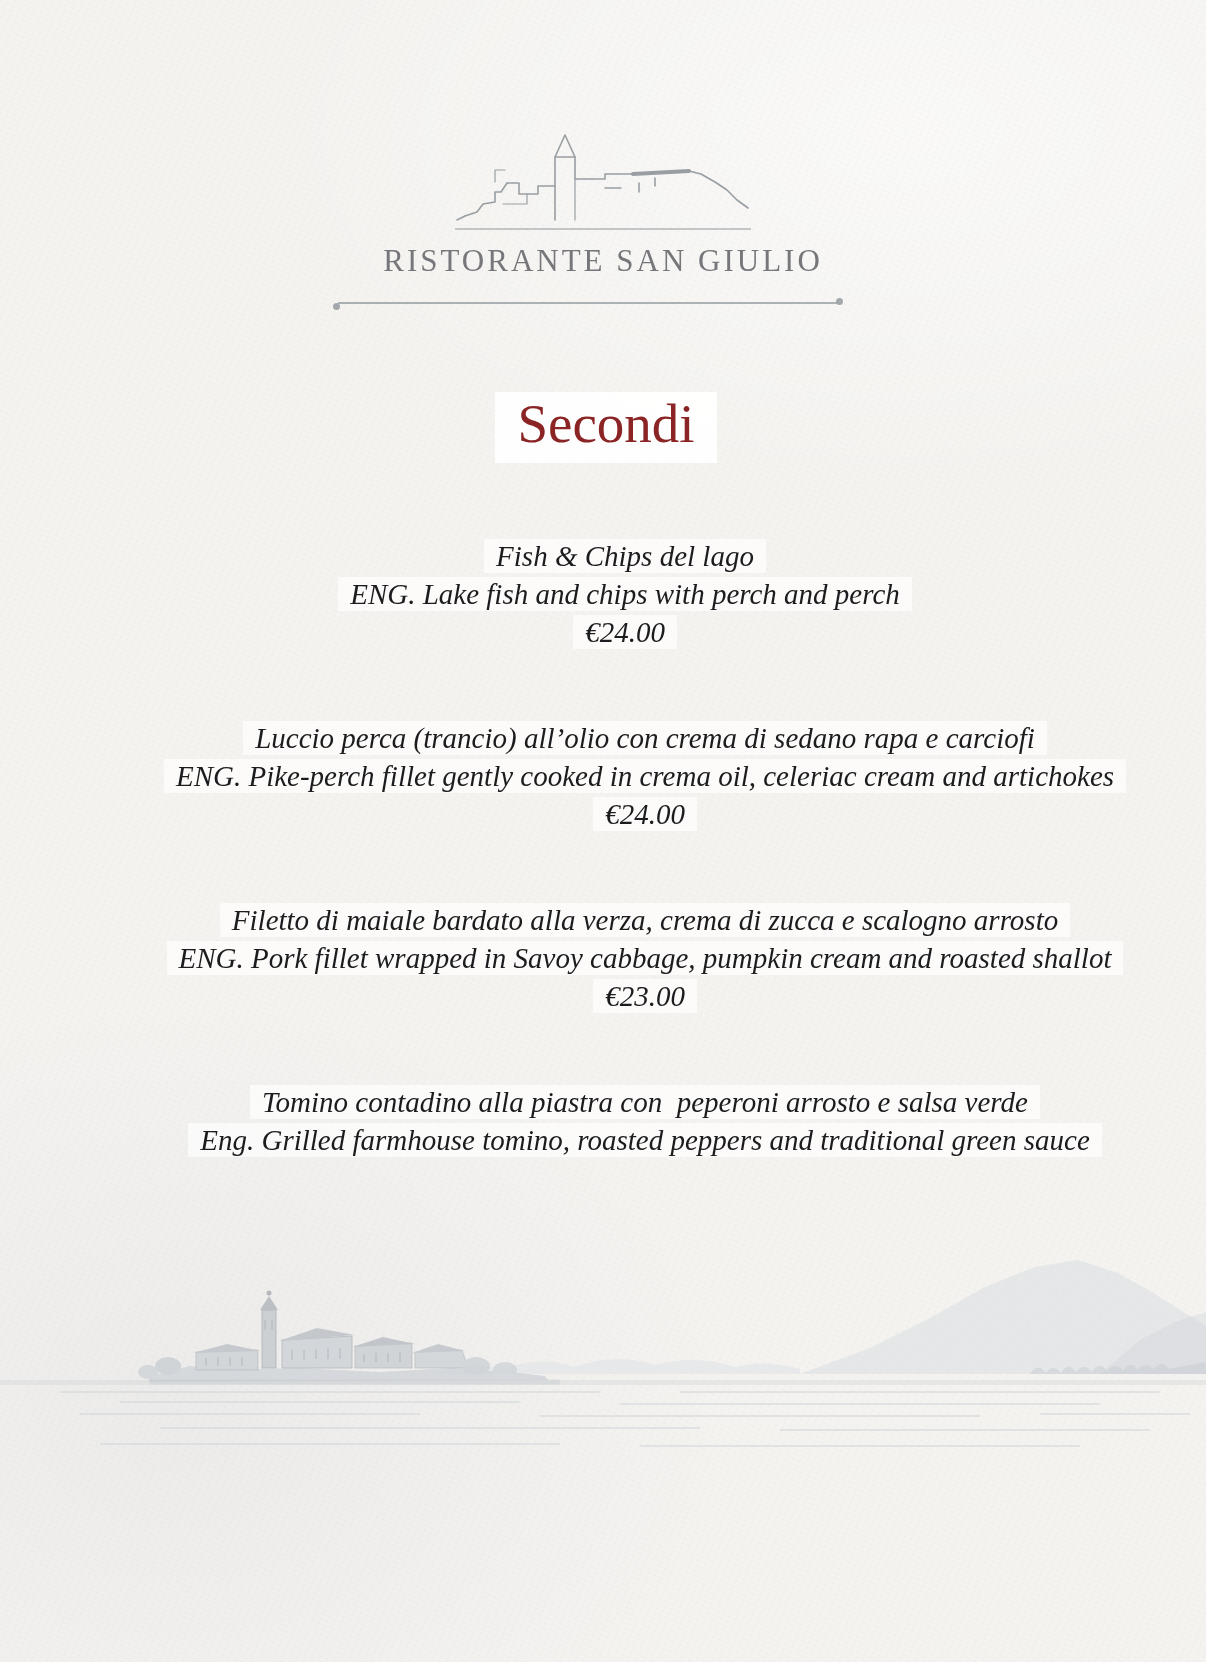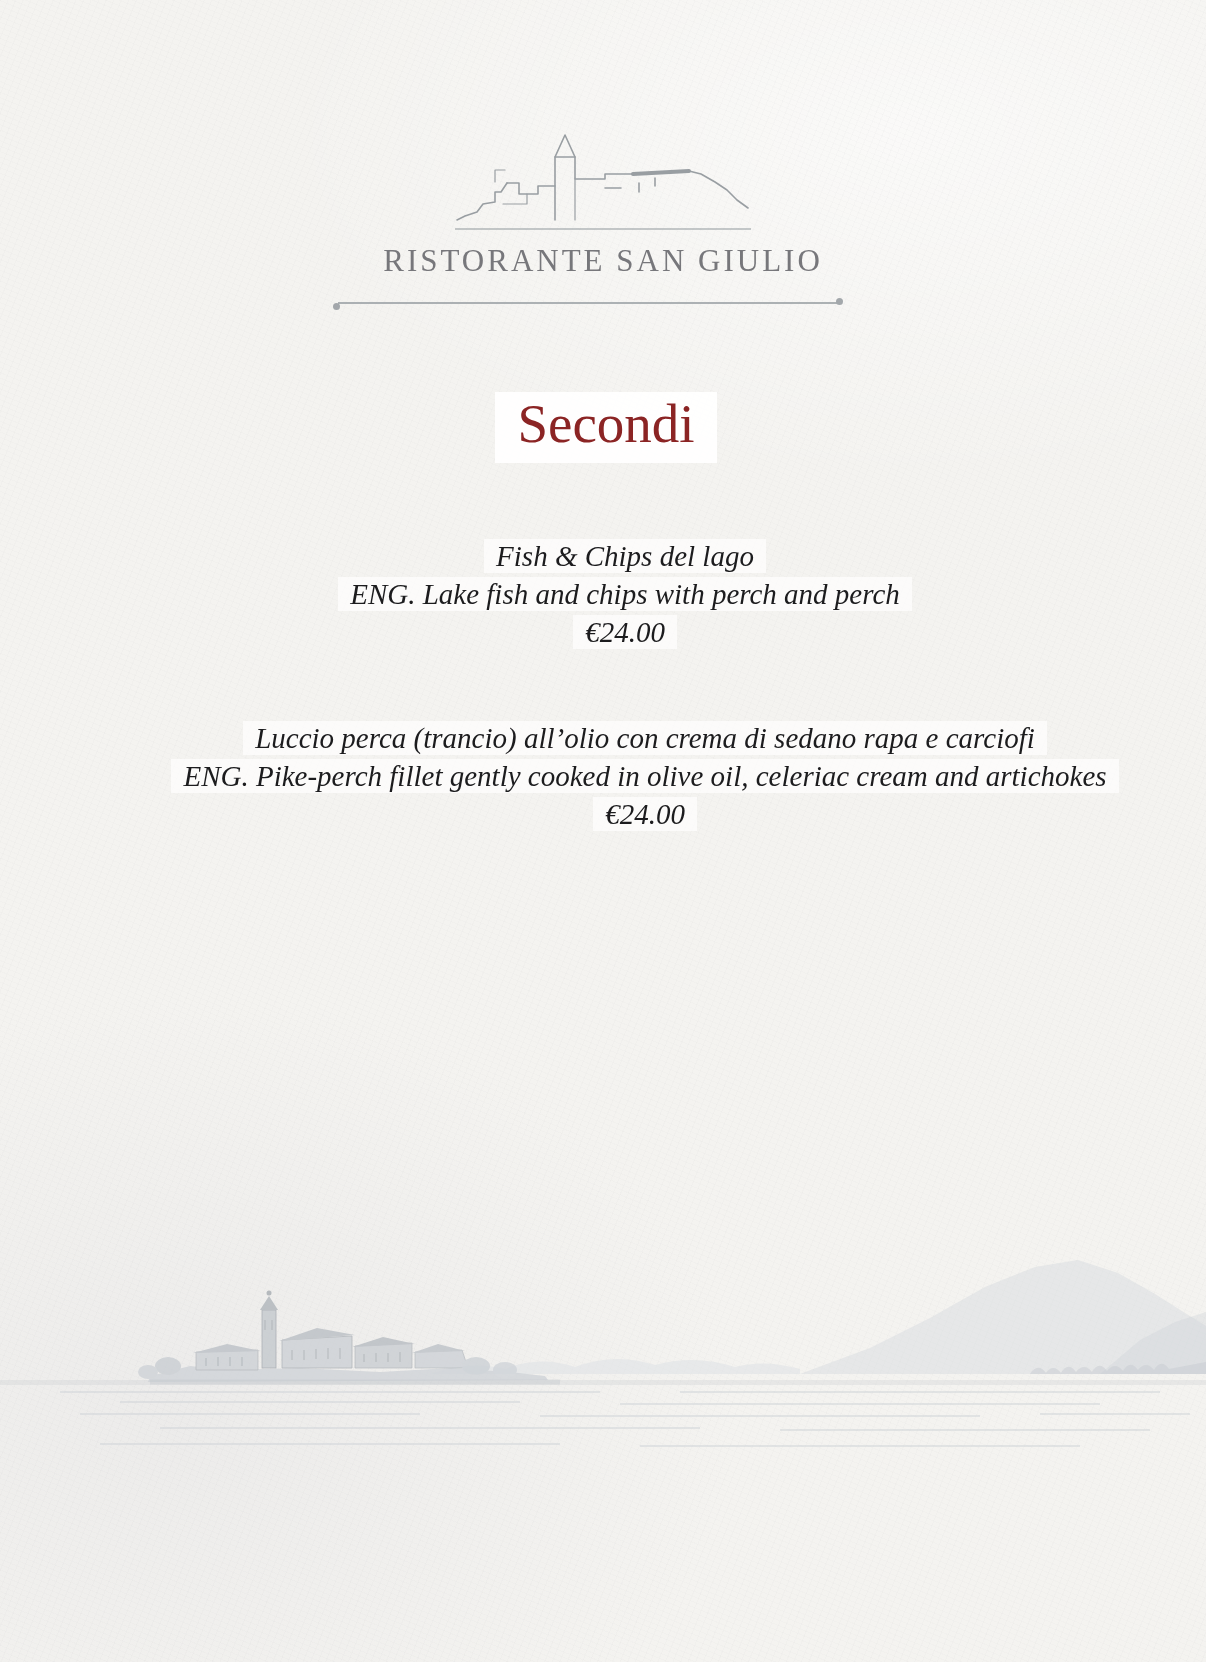--- a/index.html
+++ b/index.html
@@ -66,25 +66,35 @@
 
   <div class="menu">
     <div class="menu-item">
       <div class="line it"><span class="hl">Fish &amp; Chips del lago</span></div>
       <div class="line en"><span class="hl">ENG. Lake fish and chips with perch and perch</span></div>
       <div class="line price"><span class="hl">€24.00</span></div>
     </div>
 
     <div class="menu-item">
       <div class="line it"><span class="hl">Luccio perca (trancio) all’olio con crema di sedano rapa e carciofi</span></div>
-      <div class="line en"><span class="hl">ENG. Pike-perch fillet gently cooked in olive oil, celeriac cream and artichokes</span></div>
+      <div class="line en"><span class="hl">ENG. Pike-perch fillet gently cooked in crema oil, celeriac cream and artichokes</span></div>
       <div class="line price"><span class="hl">€24.00</span></div>
     </div>
 
+    <div class="menu-item">
+      <div class="line it"><span class="hl">Filetto di maiale bardato alla verza, crema di zucca e scalogno arrosto</span></div>
+      <div class="line en"><span class="hl">ENG. Pork fillet wrapped in Savoy cabbage, pumpkin cream and roasted shallot</span></div>
+      <div class="line price"><span class="hl">€23.00</span></div>
+    </div>
 
+    <div class="menu-item">
+      <div class="line it"><span class="hl">Tomino contadino alla piastra con  peperoni arrosto e salsa verde</span></div>
+      <div class="line en"><span class="hl">Eng. Grilled farmhouse tomino, roasted peppers and traditional green sauce</span></div>
+
+    </div>
   </div>
 
   <svg class="footer-art" viewBox="0 0 1206 300" width="1206" height="300" aria-hidden="true">
     <path d="M800 204 L870 178 L930 148 L985 117 L1035 97 L1078 90 L1118 103 L1155 124 L1185 143 L1206 156 L1206 204 Z" fill="#d7dbe0" opacity="0.5"></path>
     <path d="M1100 204 L1140 170 L1175 152 L1206 142 L1206 204 Z" fill="#ccd1d7" opacity="0.35"></path>
     <path d="M430 204 Q470 190 505 199 Q540 185 575 197 Q615 182 655 195 Q695 184 735 197 Q765 189 800 199 L800 204 Z" fill="#dfe2e6" opacity="0.6"></path>
     <path d="M1030 204 q8 -12 16 -1 q7 -10 15 0 q7 -12 15 -1 q8 -10 16 0 q7 -12 15 -1 q8 -10 16 0 q7 -12 15 -1 q8 -10 16 0 q7 -12 15 -1 L1206 192 L1206 204 Z" fill="#c7ccd2" opacity="0.5"></path>
     <g opacity="0.78">
       <path d="M150 206 L190 196 L230 200 L300 198 L380 202 L450 198 L510 202 L545 206 L548 210 L148 212 Z" fill="#cfd3d8"></path>
       <rect x="262" y="140" width="14" height="58" fill="#c3c8cd" stroke="#9ba1a7" stroke-width="0.8"></rect>

